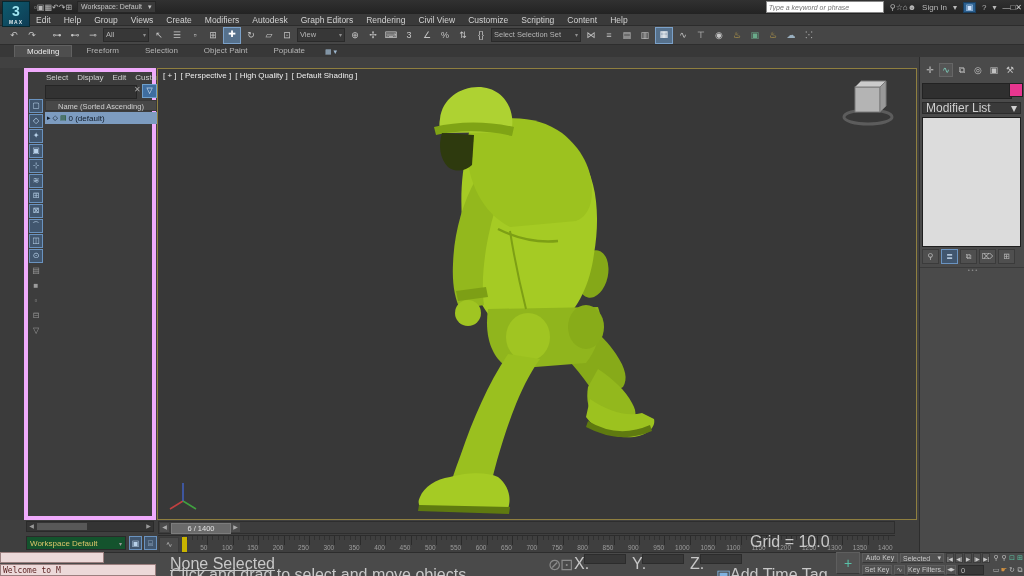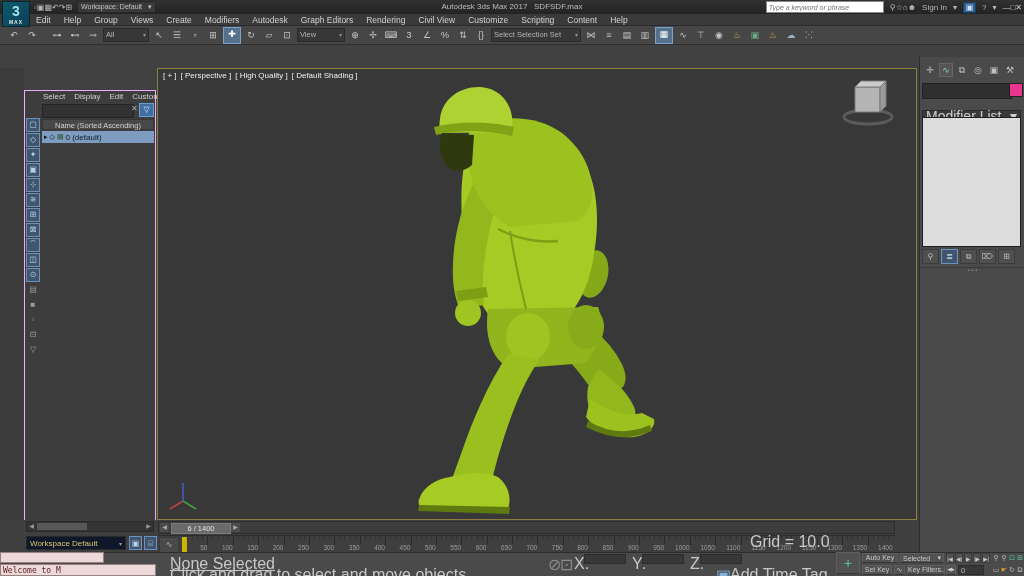--- a/index.html
+++ b/index.html
@@ -41,21 +41,21 @@
   
   #ribbon-tabs{left:0;top:45px;width:1024px;height:12px;background:#383838;display:flex;align-items:flex-end;
     gap:2px;padding-left:14px;font-size:8px;color:#b5b5b5;box-sizing:border-box;}
   .rtab{padding:1px 12px;}
   .rtab.active{background:#4e4e4e;border:1px solid #616161;border-bottom:none;color:#eaeaea;}
   #ribbon-overflow{font-size:7px;color:#9fb9d0;padding:1px 6px;}
   #ribbon-panel{left:0;top:57px;width:919px;height:11px;background:#444444;border-bottom:1px solid #2b2b2b;
     font-size:8px;color:#c3c3c3;padding-left:8px;line-height:11px;box-sizing:border-box;}
   
   #left-gutter{left:0;top:68px;width:24px;height:484px;background:#3b3b3b;}
-  #explorer{left:24px;top:68px;width:132px;height:452px;background:#3d3d3d;border:1px solid #f0abfc;box-sizing:border-box;margin-top:22px;}
+  #explorer{left:24px;top:68px;width:132px;height:452px;background:#3d3d3d;border:4px solid #f0abfc;box-sizing:border-box;}
   #exp-menu{position:absolute;left:18px;top:1px;display:flex;gap:9px;font-size:8px;color:#d0d0d0;}
   #exp-search{position:absolute;left:17px;top:13px;width:86px;height:10px;background:#323232;border:1px solid #252525;}
   #exp-clear{position:absolute;left:106px;top:13px;font-size:8px;color:#aaa;}
   #exp-filter{position:absolute;left:114px;top:12px;width:13px;height:12px;background:#3f6ea0;border:1px solid #6fa0cc;
     color:#dce9f5;font-size:8px;text-align:center;line-height:12px;}
   #exp-header{position:absolute;left:17px;top:28px;width:112px;height:11px;background:#484848;border:1px solid #383838;
     font-size:7.5px;color:#cfcfcf;line-height:11px;padding-left:12px;box-sizing:border-box;}
   #exp-row{position:absolute;left:17px;top:40px;width:112px;height:12px;background:#7d9cc0;display:flex;
     align-items:center;gap:2px;font-size:8px;color:#101b28;padding-left:2px;box-sizing:border-box;}
   #exp-row .ri{font-size:7px;}
@@ -69,34 +69,34 @@
   #viewcube{position:absolute;right:18px;top:8px;}
   #world-axis{position:absolute;left:8px;bottom:6px;}
   #soldier{position:absolute;left:0;top:0;}
   
   #cpanel{left:919px;top:57px;width:105px;height:495px;background:#4a4a4a;border-left:1px solid #2d2d2d;box-sizing:border-box;}
   #cp-tabs{position:absolute;left:3px;top:6px;display:flex;gap:2px;}
   .cpt{width:14px;height:14px;line-height:14px;text-align:center;font-size:9px;color:#c2c2c2;}
   .cpt.active{color:#7fd4c0;background:#555555;border:1px solid #666;box-sizing:border-box;line-height:12px;}
   #cp-name{position:absolute;left:2px;top:26px;width:84px;height:12px;background:#2f2f2f;border:1px solid #222;}
   #cp-swatch{position:absolute;left:89px;top:26px;width:12px;height:12px;background:#e8368f;border:1px solid #222;}
-  #cp-modlist{position:absolute;left:2px;top:53px;width:99px;height:12px;background:#3a3a3a;border:1px solid #2b2b2b;
-    display:flex;justify-content:space-between;align-items:center;font-size:14px;color:#cfcfcf;padding:0 3px;box-sizing:border-box;}
+  #cp-modlist{position:absolute;left:2px;top:45px;width:99px;height:12px;background:#3a3a3a;border:1px solid #2b2b2b;
+    display:flex;justify-content:space-between;align-items:center;font-size:12px;color:#cfcfcf;padding:0 3px;box-sizing:border-box;}
   #cp-stack{position:absolute;left:2px;top:60px;width:99px;height:130px;background:#dcdcdc;border:1px solid #1f1f1f;box-sizing:border-box;}
   #cp-stackbar{position:absolute;left:2px;top:192px;display:flex;gap:2px;}
   .stb{width:15px;height:13px;line-height:13px;text-align:center;font-size:8px;color:#bbbbbb;background:#4f4f4f;border:1px solid #3b3b3b;}
   .stb.active{background:#41566e;border-color:#6a93c0;color:#cfe2f5;}
   #cp-divider{position:absolute;left:0;top:210px;width:105px;border-top:1px solid #3a3a3a;text-align:center;
     font-size:6px;color:#8a8a8a;line-height:5px;}
   
   #bottom-strip{left:0;top:520px;width:919px;height:32px;background:#3f3f3f;}
   #exp-hscroll{left:26px;top:521px;width:128px;height:11px;background:#343434;border:1px solid #2a2a2a;box-sizing:border-box;}
   #exp-hscroll .sa{position:absolute;top:0;width:9px;height:9px;font-size:6px;text-align:center;line-height:9px;color:#999;}
   #exp-thumb{position:absolute;left:10px;top:1px;width:50px;height:7px;background:#585858;}
-  #ws-bar{left:26px;top:536px;width:100px;height:14px;background:#0f172a;border:1px solid #2a2a2a;display:flex;
+  #ws-bar{left:26px;top:536px;width:100px;height:14px;background:#14532d;border:1px solid #2a2a2a;display:flex;
     justify-content:space-between;align-items:center;font-size:8px;color:#ddc66a;padding:0 3px;box-sizing:border-box;}
   #ws-bar .ar{color:#999;font-size:6px;}
   .ws-toggle{top:536px;width:13px;height:14px;background:#41566e;border:1px solid #6a93c0;color:#b9d2ea;
     font-size:8px;text-align:center;line-height:14px;box-sizing:border-box;}
   
   #time-slider{left:158px;top:521px;width:737px;height:13px;background:#3d3d3d;border:1px solid #2e2e2e;box-sizing:border-box;}
   .ts-btn{position:absolute;top:1px;width:9px;height:9px;font-size:6px;line-height:9px;text-align:center;color:#aaa;background:#4c4c4c;}
   #ts-handle{position:absolute;left:12px;top:1px;width:58px;height:9px;background:#6a6a6a;border:1px solid #7c7c7c;
     font-size:7.5px;color:#e2e2e2;text-align:center;line-height:9px;}
   #ruler{left:158px;top:535px;width:737px;height:17px;background:#3f3f3f;border-top:1px solid #2c2c2c;box-sizing:border-box;}
@@ -125,21 +125,20 @@
   #nav1{position:absolute;left:992px;top:552px;display:flex;gap:0;}
   #nav2{position:absolute;left:992px;top:564px;display:flex;gap:0;}
   .nv{width:8px;height:11px;font-size:7px;line-height:11px;text-align:center;color:#bdbdbd;}
 </style>
 </head>
 <body>
 
 <div id="app">
 
   <div class="abs" id="titlebar">
-    <div class="abs" id="title-center"><span>Autodesk 3ds Max 2017</span>&nbsp;&nbsp;&nbsp;<span>SDFSDF.max</span></div>
     <div class="abs" id="tb-right">
       <input id="search-box" placeholder="Type a keyword or phrase" style="">
       <span><span class="ti">⚲</span><span class="ti">☆</span><span class="ti">⌂</span><span class="ti">☻</span></span>
       <span class="ti">Sign In</span>
       <span class="ti">▾</span>
       <span id="comm-icon">▣</span>
       <span class="ti">?</span>
       <span class="ti">▾</span>
       <span><span class="win-btn">—</span><span class="win-btn">□</span><span class="win-btn">✕</span></span>
     </div>
@@ -215,20 +214,30 @@
       <span class="tb"><span class="g">∿</span></span>
       <span class="tb"><span class="g">⊤</span></span>
       <span class="tb"><span class="g">◉</span></span>
       <span class="tb" style="color: rgb(200, 168, 74);"><span class="g">♨</span></span>
       <span class="tb" style="color: rgb(106, 171, 138);"><span class="g">▣</span></span>
       <span class="tb" style="color: rgb(200, 168, 74);"><span class="g">♨</span></span>
       <span class="tb" style="color: rgb(154, 176, 192);"><span class="g">☁</span></span>
       <span class="tb"><span class="g">⁙</span></span>
     </div>
 
+  <div class="abs" id="ribbon-tabs">
+    <span style="display:flex;gap:2px;">
+        <span class="rtab active">Modeling</span>
+        <span class="rtab">Freeform</span>
+        <span class="rtab">Selection</span>
+        <span class="rtab">Object Paint</span>
+        <span class="rtab">Populate</span>
+      </span>
+    <span id="ribbon-overflow">▦ ▾</span>
+  </div>
 
   <div class="abs" id="left-gutter"></div>
   <div class="abs" id="explorer">
     <div id="exp-menu">
 
     <span>Select</span>
         <span>Display</span>
         <span>Edit</span>
         <span>Customize</span>
       </div>

